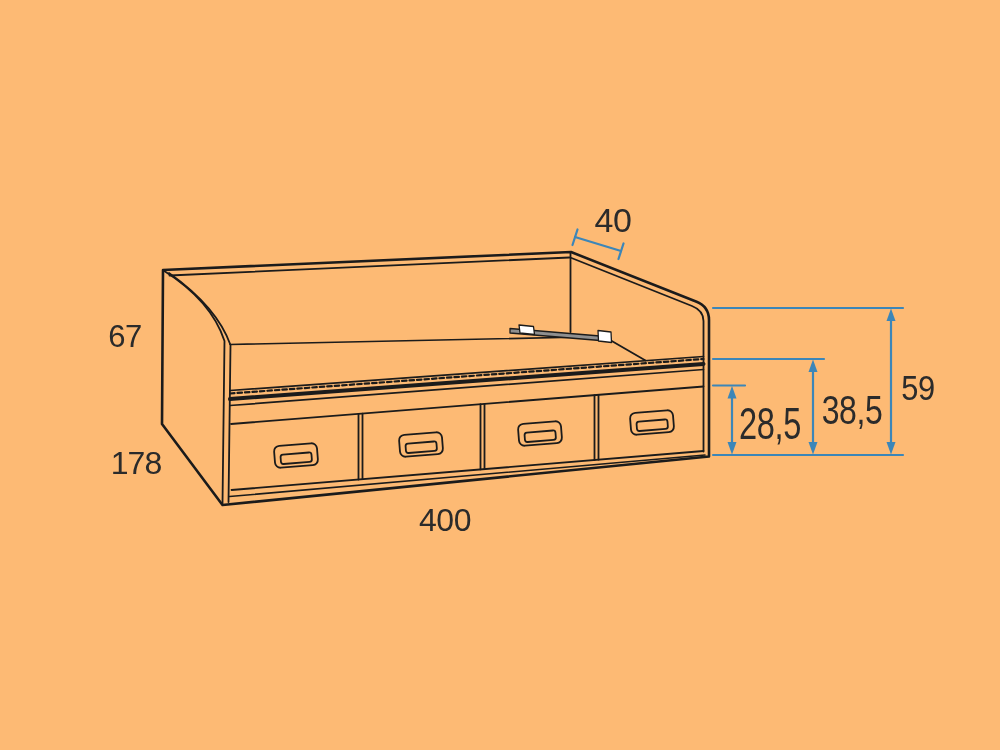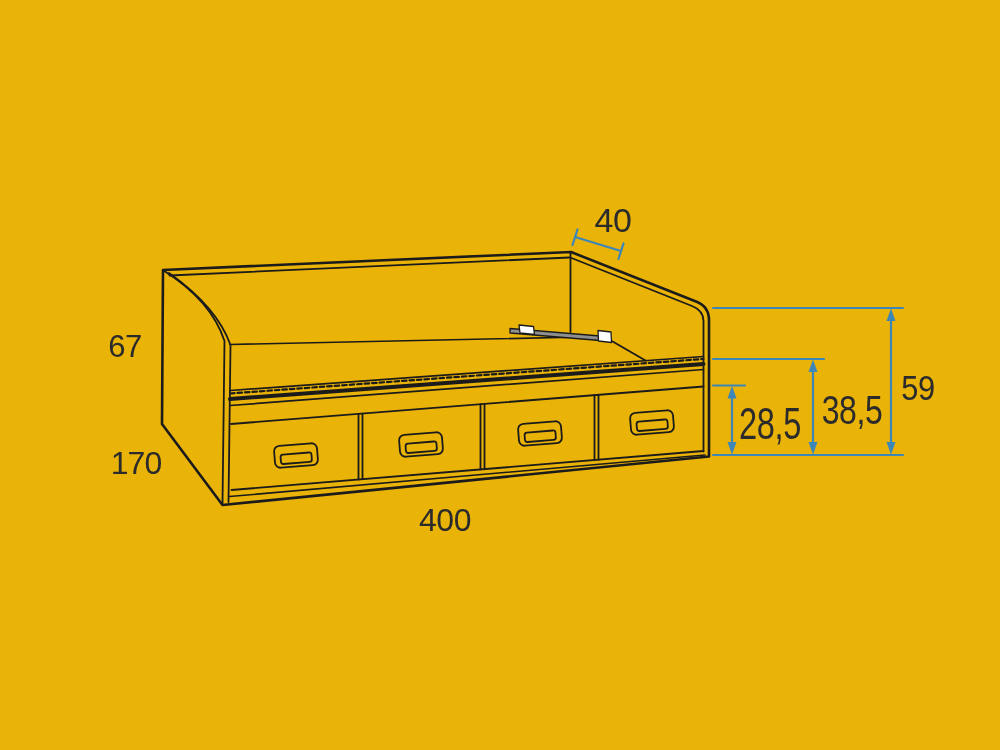--- a/index.html
+++ b/index.html
@@ -1,33 +1,33 @@
 <!DOCTYPE html>
 <html><head>
 <meta charset="utf-8">
 <style>
   html,body{margin:0;padding:0;background:#ffffff;}
   .stage{
     position:relative;
     width:1000px;height:750px;
-    background:#eab308;
+    background:#fdba74;
     overflow:hidden;
     font-family:"Liberation Sans", sans-serif;
   }
   .stage svg{position:absolute;left:0;top:0;}
   .dim-label{
     position:absolute;
     color:#2b2b2b;
     white-space:nowrap;
     transform:translate(-50%,-50%);
     line-height:1;
     letter-spacing:-0.5px;
   }
   .lbl-40 {left:613px;top:220px;font-size:34px;}
-  .lbl-67 {left:125px;top:346px;font-size:31px;}
+  .lbl-67 {left:125px;top:336px;font-size:31px;}
   .lbl-101{left:136px;top:463px;font-size:32px;letter-spacing:-1px;}
   .lbl-200{left:445px;top:520px;font-size:32px;}
   .lbl-285{left:770px;top:424px;font-size:44px;transform:translate(-50%,-50%) scaleX(0.74);}
   .lbl-385{left:852px;top:410px;font-size:41px;transform:translate(-50%,-50%) scaleX(0.78);}
   .lbl-59 {left:918px;top:387px;font-size:35px;transform:translate(-50%,-50%) scaleX(0.88);}
 </style>
 </head>
 <body>
 
 <div class="stage">
@@ -132,19 +132,19 @@
       <g>
         <path d="M575,237 L621,251"></path>
         <path d="M577.5,229.5 L572.5,245"></path>
         <path d="M623.5,243.5 L618.5,259"></path>
       </g>
     </g>
   </svg>
 
   <div class="dim-label lbl-40">40</div>
   <div class="dim-label lbl-67">67</div>
-  <div class="dim-label lbl-101">170</div>
+  <div class="dim-label lbl-101">178</div>
   <div class="dim-label lbl-200">400</div>
   <div class="dim-label lbl-285">28,5</div>
   <div class="dim-label lbl-385">38,5</div>
   <div class="dim-label lbl-59">59</div>
 
 </div>
 
 </body></html>

